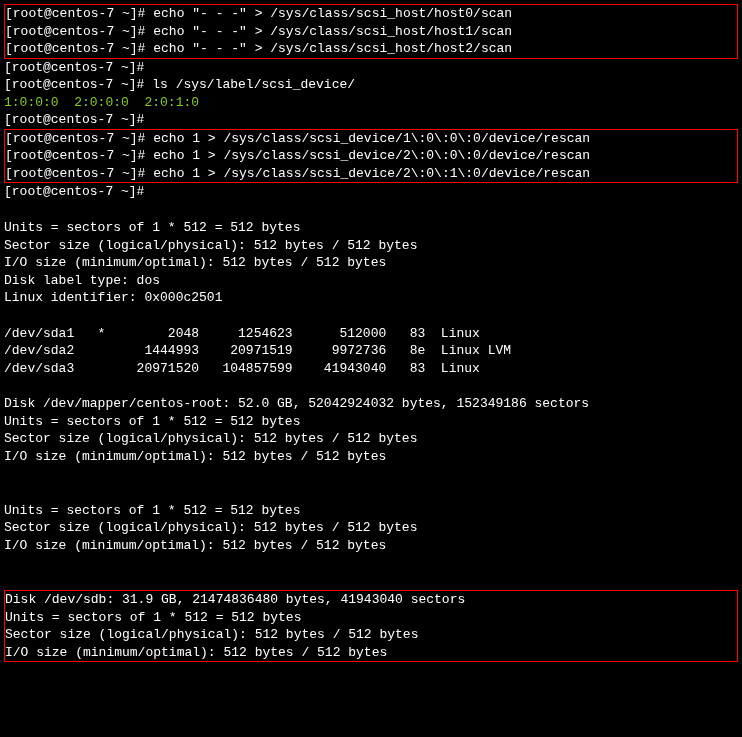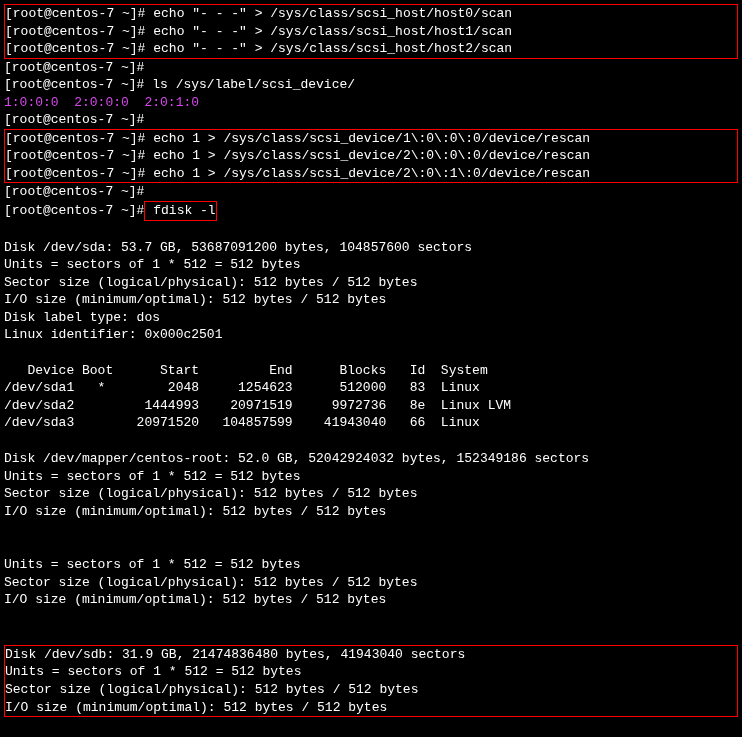--- a/index.html
+++ b/index.html
@@ -13,21 +13,21 @@
       font-size: 13px;
       line-height: 1.35;
       color: #fff;
       padding: 4px;
       width: 742px;
     }
     .line {
       white-space: pre;
     }
     .cyan {
-      color: #d946ef;
+      color: #84cc16;
     }
     .red-box {
       border: 1px solid #ff0000;
       display: inline-block;
     }
     .red-box-block {
       border: 1px solid #ff0000;
       display: block;
     }
     .gap {
@@ -50,35 +50,32 @@
 <div class="line cyan">1:0:0:0  2:0:0:0  2:0:1:0</div>
 <div class="line"><span>[root@centos-7 ~]#</span></div>
 
 <div class="red-box-block">
 <div class="line"><span>[root@centos-7 ~]#</span><span> echo 1 &gt; /sys/class/scsi_device/1\:0\:0\:0/device/rescan</span></div>
 <div class="line"><span>[root@centos-7 ~]#</span><span> echo 1 &gt; /sys/class/scsi_device/2\:0\:0\:0/device/rescan</span></div>
 <div class="line"><span>[root@centos-7 ~]#</span><span> echo 1 &gt; /sys/class/scsi_device/2\:0\:1\:0/device/rescan</span></div>
 </div>
 
 <div class="line"><span>[root@centos-7 ~]#</span></div>
-<div class="line"><span>[root@centos-7 ~]#</span><span class="red-box"><span> fdisk -l</span></span></div>
 
 <div class="gap"></div>
-<div class="line">Disk /dev/sda: 53.7 GB, 53687091200 bytes, 104857600 sectors</div>
 <div class="line">Units = sectors of 1 * 512 = 512 bytes</div>
 <div class="line">Sector size (logical/physical): 512 bytes / 512 bytes</div>
 <div class="line">I/O size (minimum/optimal): 512 bytes / 512 bytes</div>
 <div class="line">Disk label type: dos</div>
 <div class="line">Linux identifier: 0x000c2501</div>
 
 <div class="gap"></div>
-<div class="line">   Device Boot      Start         End      Blocks   Id  System</div>
 <div class="line">/dev/sda1   *        2048     1254623      512000   83  Linux</div>
 <div class="line">/dev/sda2         1444993    20971519     9972736   8e  Linux LVM</div>
-<div class="line">/dev/sda3        20971520   104857599    41943040   66  Linux</div>
+<div class="line">/dev/sda3        20971520   104857599    41943040   83  Linux</div>
 
 <div class="gap"></div>
 <div class="line">Disk /dev/mapper/centos-root: 52.0 GB, 52042924032 bytes, 152349186 sectors</div>
 <div class="line">Units = sectors of 1 * 512 = 512 bytes</div>
 <div class="line">Sector size (logical/physical): 512 bytes / 512 bytes</div>
 <div class="line">I/O size (minimum/optimal): 512 bytes / 512 bytes</div>
 
 <div class="gap"></div>
 <div class="gap"></div>
 <div class="line">Units = sectors of 1 * 512 = 512 bytes</div>

